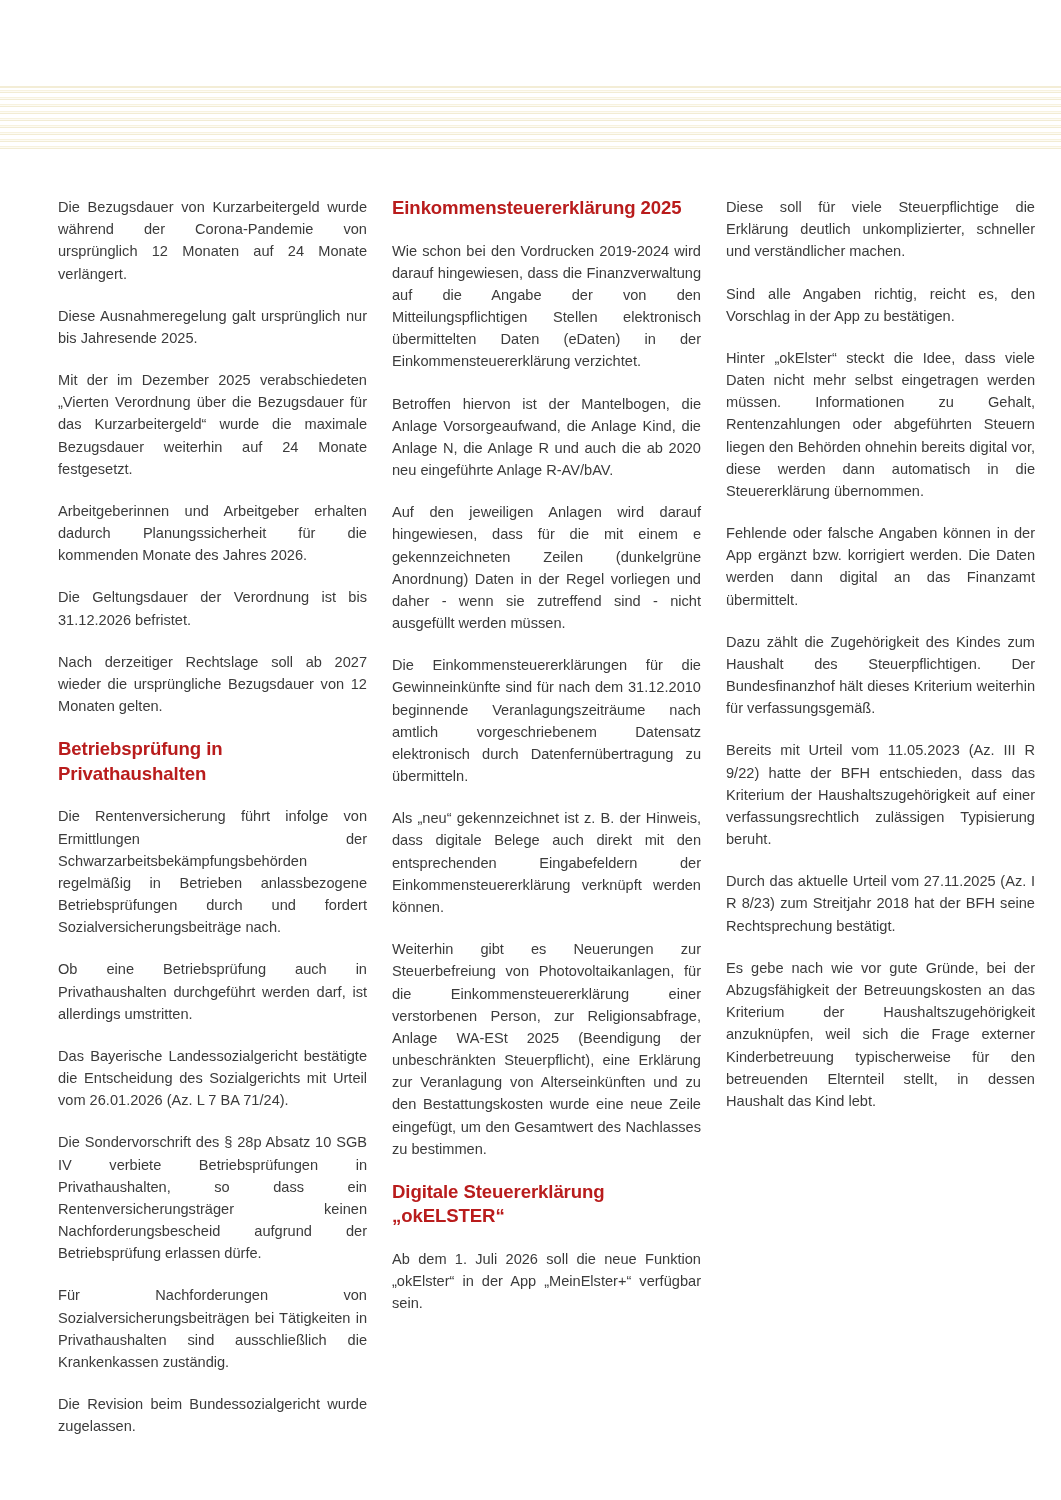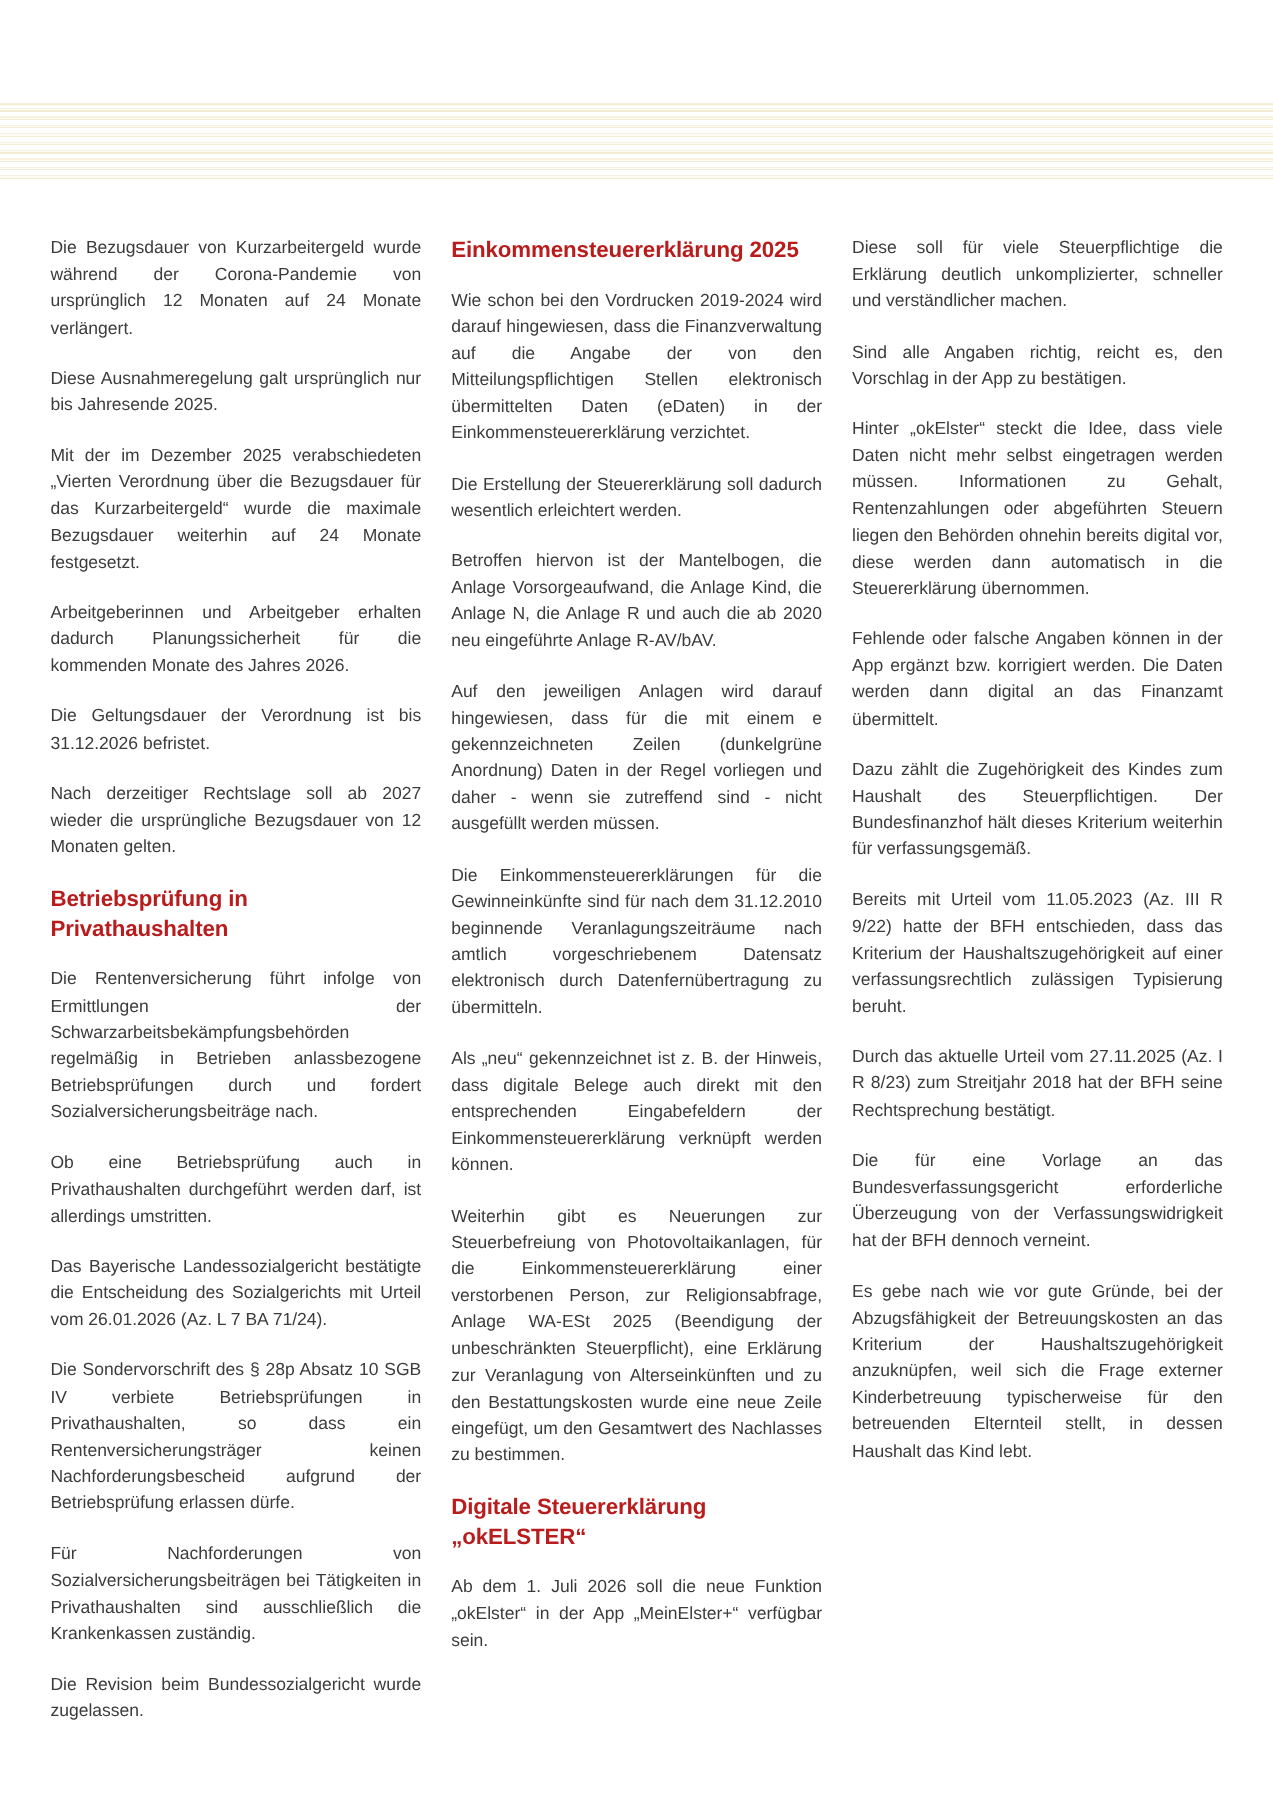--- a/index.html
+++ b/index.html
@@ -47,21 +47,21 @@
   
   .page {
     position: absolute;
     left: 0;
     top: 0;
     width: 1061px;
     height: 1500px;
   }
   .columns {
     position: absolute;
-    left: 42px;
+    left: 58px;
     top: 196px;
     width: 978px;
     display: flex;
     gap: 25px;
   }
   .col {
     width: 309px;
     flex: 0 0 309px;
   }
 
@@ -114,35 +114,33 @@
         <p>Die Rentenversicherung führt infolge von Ermittlungen der Schwarzarbeitsbekämpfungsbehörden regelmäßig in Betrieben anlassbezogene Betriebsprüfungen durch und fordert Sozialversicherungsbeiträge nach.</p>
         <p>Ob eine Betriebsprüfung auch in Privathaushalten durchgeführt werden darf, ist allerdings umstritten.</p>
         <p>Das Bayerische Landessozialgericht bestätigte die Entscheidung des Sozialgerichts mit Urteil vom 26.01.2026 (Az. L 7 BA 71/24).</p>
         <p>Die Sondervorschrift des § 28p Absatz 10 SGB IV verbiete Betriebsprüfungen in Privathaushalten, so dass ein Rentenversicherungsträger keinen Nachforderungsbescheid aufgrund der Betriebsprüfung erlassen dürfe.</p>
         <p>Für Nachforderungen von Sozialversicherungsbeiträgen bei Tätigkeiten in Privathaushalten sind ausschließlich die Krankenkassen zuständig.</p>
         <p>Die Revision beim Bundessozialgericht wurde zugelassen.</p>
       </div>
     <div class="col">
         <h2 class="first">Einkommensteuererklärung 2025</h2>
         <p>Wie schon bei den Vordrucken 2019-2024 wird darauf hingewiesen, dass die Finanzverwaltung auf die Angabe der von den Mitteilungspflichtigen Stellen elektronisch übermittelten Daten (eDaten) in der Einkommensteuererklärung verzichtet.</p>
-        <p>Die Erstellung der Steuererklärung soll dadurch wesentlich erleichtert werden.</p>
         <p>Betroffen hiervon ist der Mantelbogen, die Anlage Vorsorgeaufwand, die Anlage Kind, die Anlage N, die Anlage R und auch die ab 2020 neu eingeführte Anlage R-AV/bAV.</p>
         <p>Auf den jeweiligen Anlagen wird darauf hingewiesen, dass für die mit einem e gekennzeichneten Zeilen (dunkelgrüne Anordnung) Daten in der Regel vorliegen und daher - wenn sie zutreffend sind - nicht ausgefüllt werden müssen.</p>
         <p>Die Einkommensteuererklärungen für die Gewinneinkünfte sind für nach dem 31.12.2010 beginnende Veranlagungszeiträume nach amtlich vorgeschriebenem Datensatz elektronisch durch Datenfernübertragung zu übermitteln.</p>
         <p>Als „neu“ gekennzeichnet ist z. B. der Hinweis, dass digitale Belege auch direkt mit den entsprechenden Eingabefeldern der Einkommensteuererklärung verknüpft werden können.</p>
         <p>Weiterhin gibt es Neuerungen zur Steuerbefreiung von Photovoltaikanlagen, für die Einkommensteuererklärung einer verstorbenen Person, zur Religionsabfrage, Anlage WA-ESt 2025 (Beendigung der unbeschränkten Steuerpflicht), eine Erklärung zur Veranlagung von Alterseinkünften und zu den Bestattungskosten wurde eine neue Zeile eingefügt, um den Gesamtwert des Nachlasses zu bestimmen.</p>
         <h2>Digitale Steuererklärung „okELSTER“</h2>
         <p>Ab dem 1. Juli 2026 soll die neue Funktion „okElster“ in der App „MeinElster+“ verfügbar sein.</p>
       </div>
     <div class="col">
         <p>Diese soll für viele Steuerpflichtige die Erklärung deutlich unkomplizierter, schneller und verständlicher machen.</p>
         <p>Sind alle Angaben richtig, reicht es, den Vorschlag in der App zu bestätigen.</p>
         <p>Hinter „okElster“ steckt die Idee, dass viele Daten nicht mehr selbst eingetragen werden müssen. Informationen zu Gehalt, Rentenzahlungen oder abgeführten Steuern liegen den Behörden ohnehin bereits digital vor, diese werden dann automatisch in die Steuererklärung übernommen.</p>
         <p>Fehlende oder falsche Angaben können in der App ergänzt bzw. korrigiert werden. Die Daten werden dann digital an das Finanzamt übermittelt.</p>
         <p>Dazu zählt die Zugehörigkeit des Kindes zum Haushalt des Steuerpflichtigen. Der Bundesfinanzhof hält dieses Kriterium weiterhin für verfassungsgemäß.</p>
         <p>Bereits mit Urteil vom 11.05.2023 (Az. III R 9/22) hatte der BFH entschieden, dass das Kriterium der Haushaltszugehörigkeit auf einer verfassungsrechtlich zulässigen Typisierung beruht.</p>
         <p>Durch das aktuelle Urteil vom 27.11.2025 (Az. I R 8/23) zum Streitjahr 2018 hat der BFH seine Rechtsprechung bestätigt.</p>
-        <p>Die für eine Vorlage an das Bundesverfassungsgericht erforderliche Überzeugung von der Verfassungswidrigkeit hat der BFH dennoch verneint.</p>
         <p>Es gebe nach wie vor gute Gründe, bei der Abzugsfähigkeit der Betreuungskosten an das Kriterium der Haushaltszugehörigkeit anzuknüpfen, weil sich die Frage externer Kinderbetreuung typischerweise für den betreuenden Elternteil stellt, in dessen Haushalt das Kind lebt.</p>
       </div>
   </div>
 
 </div>
 
 </body></html>

